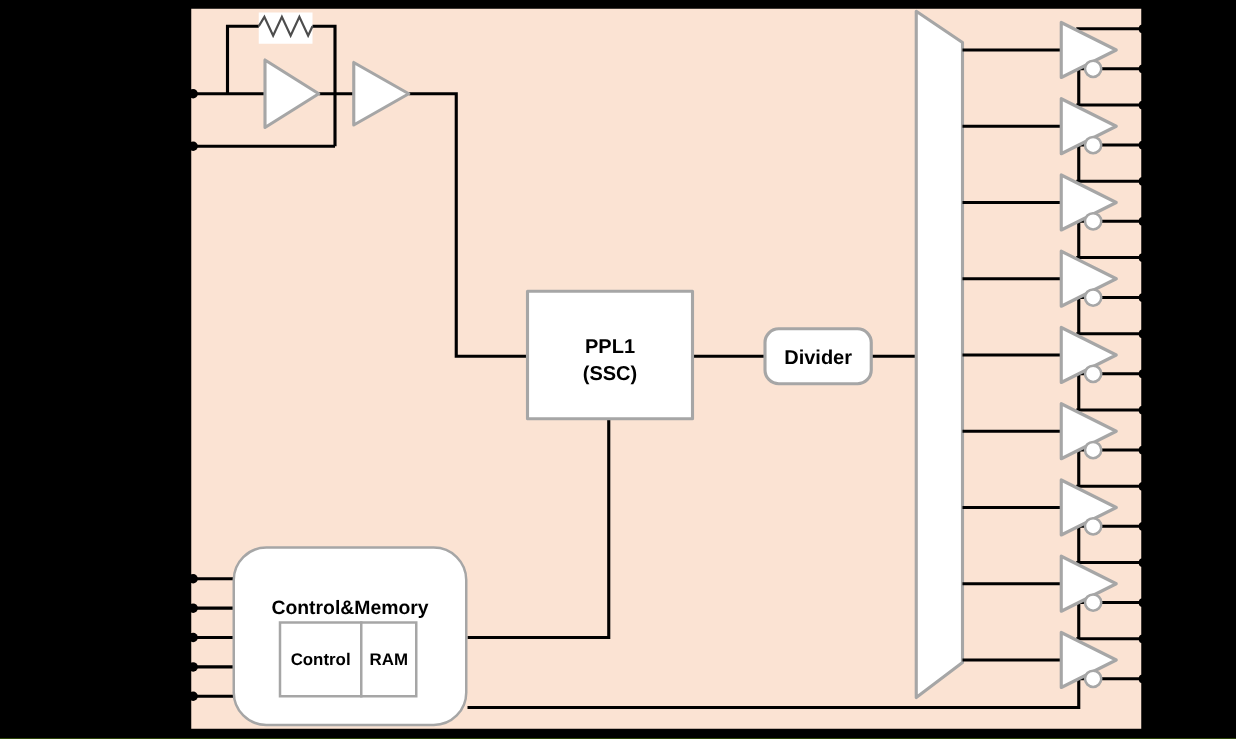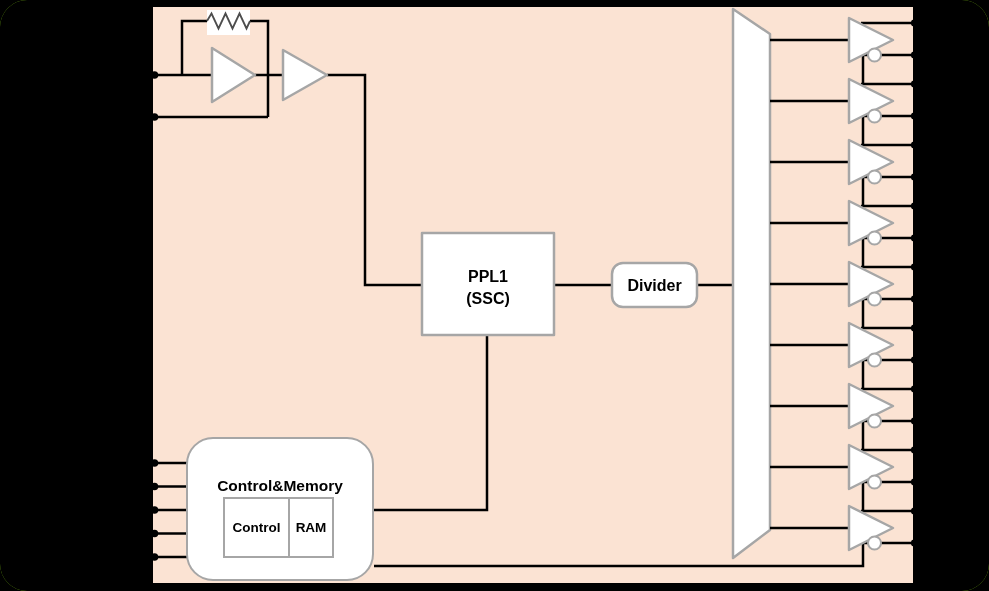--- a/index.html
+++ b/index.html
@@ -1,17 +1,17 @@
 <!DOCTYPE html>
 <html><head>
 <meta charset="utf-8">
 <style>
   html,body{margin:0;padding:0;background:#000;}
   .stage{position:relative;width:989px;height:591px;background:#84cc16;overflow:hidden;
-         font-family:"Liberation Sans",sans-serif;border-radius:27px;}
+         font-family:"Liberation Sans",sans-serif;}
   svg{display:block;}
   svg text{font-family:"Liberation Sans",sans-serif;font-weight:bold;fill:#000;}
   .wire{stroke:#000;stroke-width:2.5;fill:none;}
   .blk{fill:#fff;stroke:#a6a6a6;stroke-width:2.5;stroke-linejoin:round;}
   .blk2{fill:#fff;stroke:#a6a6a6;stroke-width:2;}
   .nub{fill:#000;}
   .dot{fill:#000;}
 </style>
 </head>
 <body>

